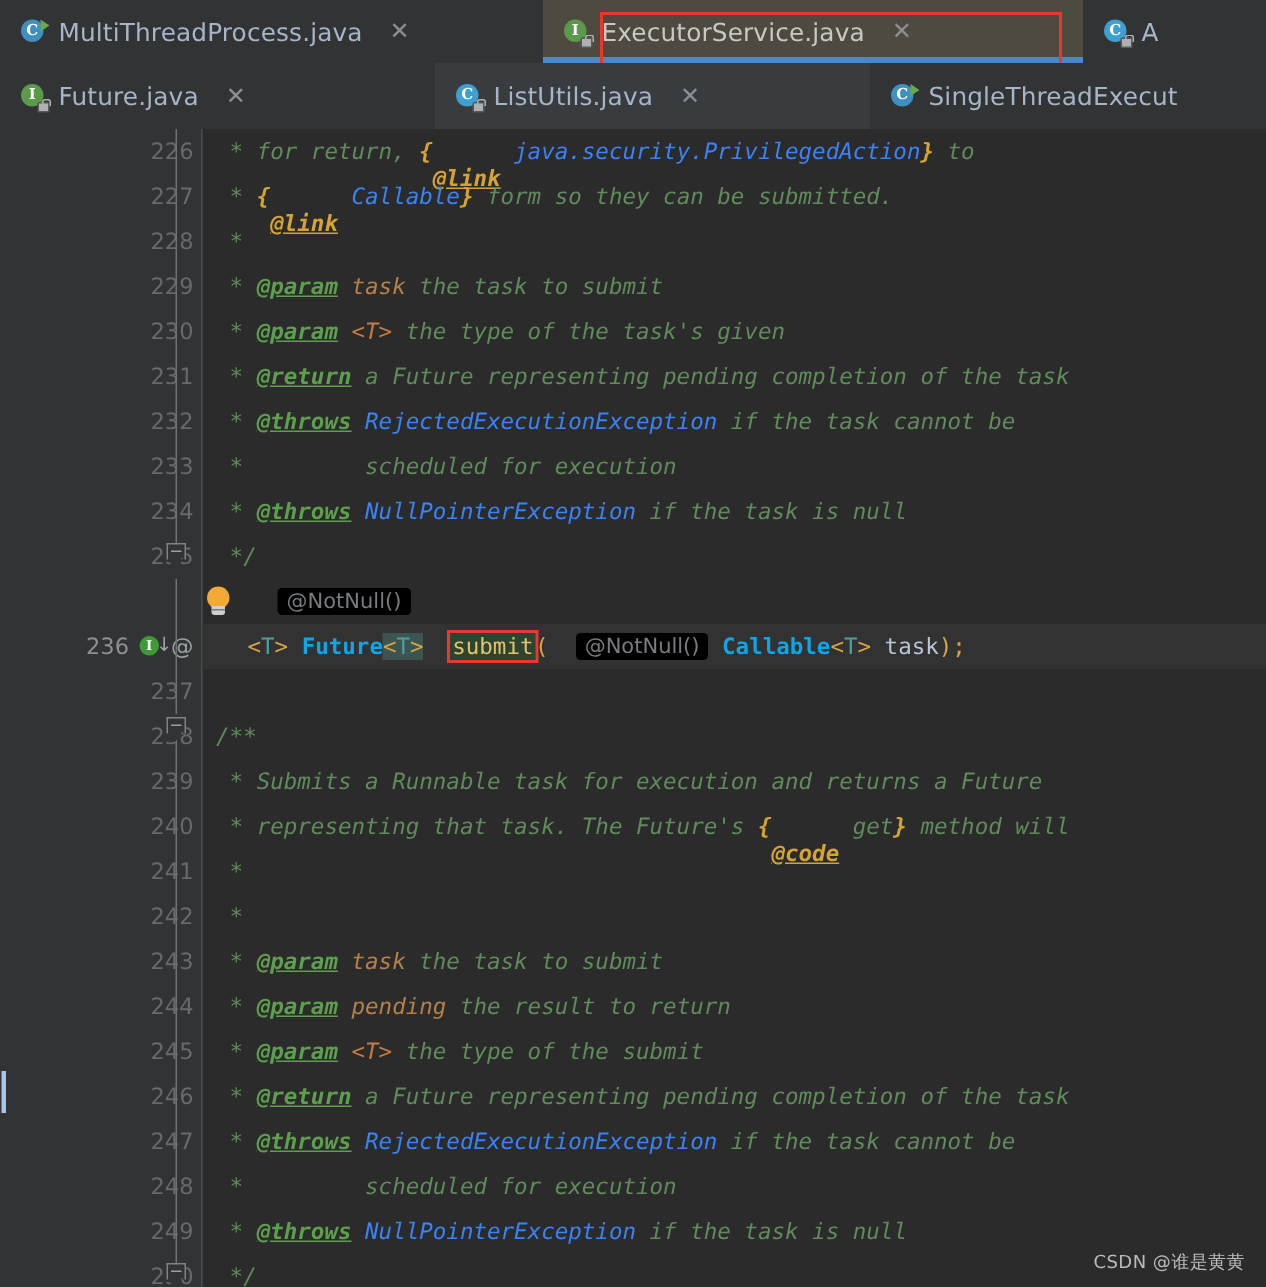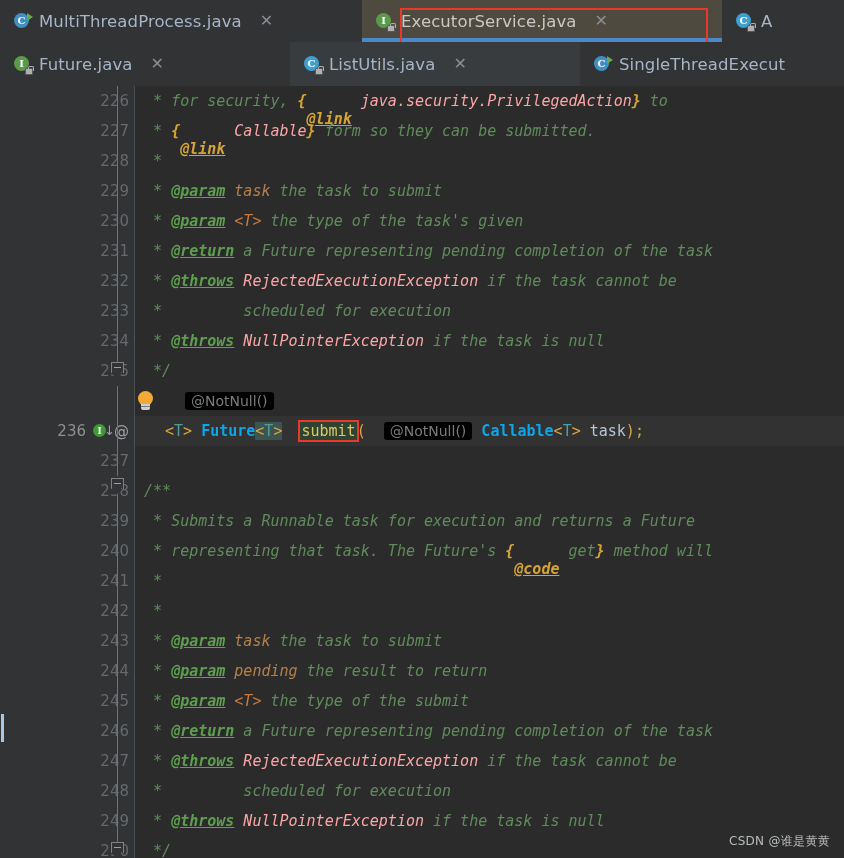--- a/index.html
+++ b/index.html
@@ -204,21 +204,21 @@
     white-space: pre;
     padding-left: 0px;
   }
 
   
   .cm       { color: #5f8c5a; font-style: italic; }          
   .cm-star  { color: #5f8c5a; font-style: italic; }
   .tag      { color: #5e9e4f; font-style: italic; font-weight: bold; text-decoration: underline; }
   .linktag  { color: #d6a435; font-style: italic; font-weight: bold; text-decoration: underline; margin-top: 36px; }
   .brace    { color: #d6a435; font-style: italic; font-weight: bold; }
-  .ref      { color: #fca5a5; font-style: italic; }           
+  .ref      { color: #3b82f6; font-style: italic; }           
   .pname    { color: #b5814a; font-style: italic; }           
   .gen      { color: #c77a3e; font-style: italic; }           
 
   .k-angle  { color: #d9a441; }
   .k-typeT  { color: #4e9e9e; }
   .k-class  { color: #0ea5e9; font-weight: bold; }
   .k-method { color: #e0c46c; }
   .k-paren  { color: #d9a441; }
   .k-var    { color: #b6c6d6; }
   .k-semi   { color: #d9a441; }
@@ -336,21 +336,21 @@
       <div class="mark" style="top:628px;height:28px;"></div>
     </div>
     <div class="lines" id="lines">
         <div class="ln">
           <div class="numcol">
             <span class="n">226</span>
           </div>
           <div class="fold">
             <div class="vline"></div>
           </div>
-          <div class="codecol"><span class="cm-star">  * </span><span class="cm">for security, </span><span class="brace">{</span><span class="linktag">@link</span><span class="ref"> java.security.PrivilegedAction</span><span class="brace">}</span><span class="cm"> to</span></div>
+          <div class="codecol"><span class="cm-star">  * </span><span class="cm">for return, </span><span class="brace">{</span><span class="linktag">@link</span><span class="ref"> java.security.PrivilegedAction</span><span class="brace">}</span><span class="cm"> to</span></div>
         </div>
         <div class="ln">
           <div class="numcol">
             <span class="n">227</span>
           </div>
           <div class="fold">
             <div class="vline"></div>
           </div>
           <div class="codecol"><span class="cm-star">  * </span><span class="brace">{</span><span class="linktag">@link</span><span class="ref"> Callable</span><span class="brace">}</span><span class="cm"> form so they can be submitted.</span></div>
         </div>

